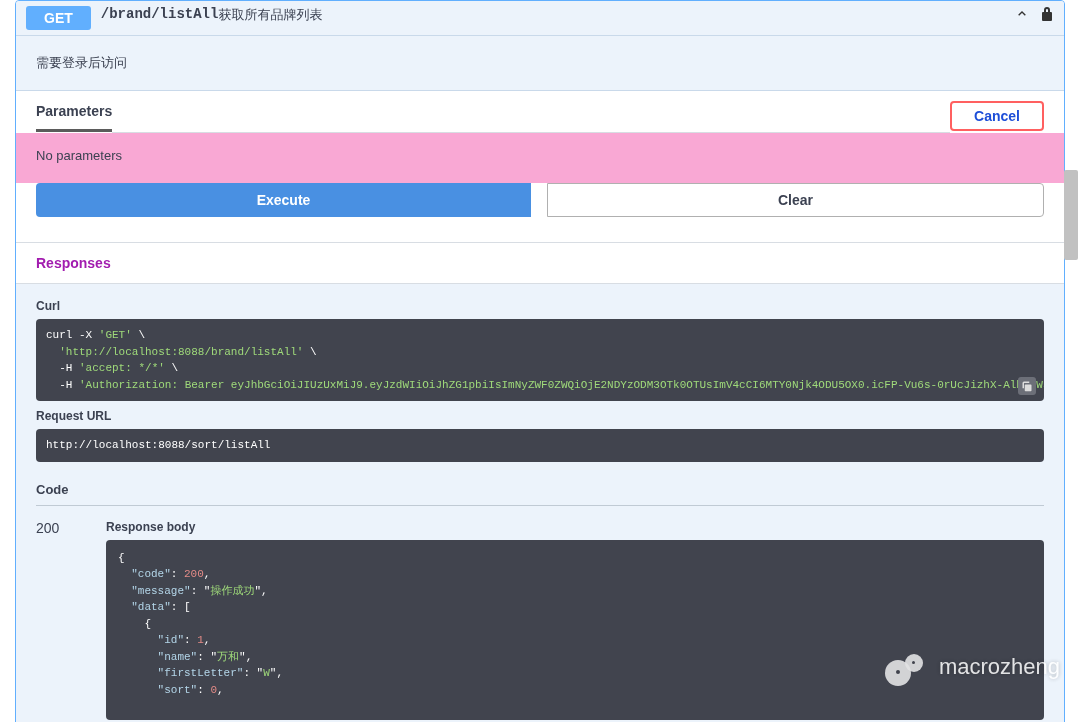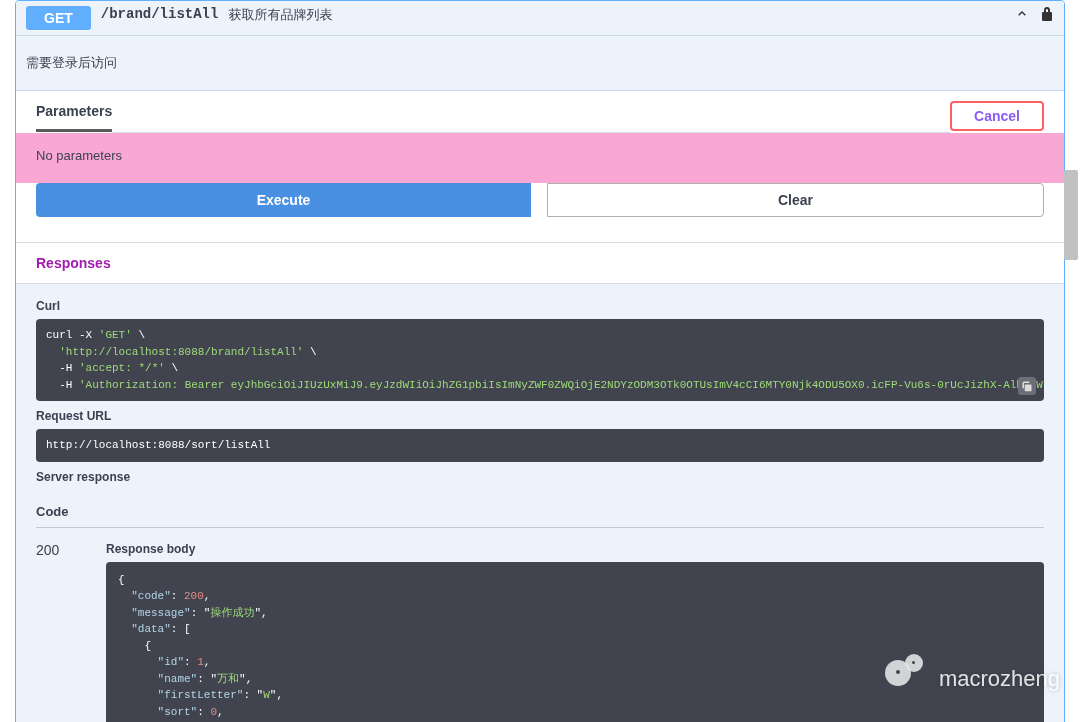--- a/index.html
+++ b/index.html
@@ -3,32 +3,32 @@
   <meta charset="utf-8">
   <style>
     * { box-sizing: border-box; margin: 0; padding: 0; }
     body { font-family: -apple-system, BlinkMacSystemFont, "Segoe UI", sans-serif; background: #fff; width: 1080px; height: 722px; overflow: hidden; position: relative; }
     
     .outer { padding: 0 15px 0 15px; }
     .panel { border: 1px solid #61affe; border-radius: 4px; background: #ecf3fb; overflow: hidden; margin-top: 0; }
     
     .op-header { display: flex; align-items: flex-start; padding: 5px 10px; background: #ecf3fb; border-bottom: 1px solid #c9d9ea; }
     .method-badge { background: #61affe; color: #fff; font-weight: 700; font-size: 14px; padding: 4px 18px; border-radius: 3px; margin-right: 10px; }
-    .path { font-family: "Courier New", monospace; font-weight: 700; font-size: 14px; color: #3b4151; margin-right: 10px; }
+    .path { font-family: "Courier New", monospace; font-weight: 700; font-size: 14px; color: #3b4151; }
     .summary { font-size: 13px; color: #3b4151; }
     .spacer { flex: 1; }
     .chevron { width: 16px; height: 16px; margin-right: 10px; }
     .lock { font-size: 16px; color: #333; }
     
-    .note-row { padding: 18px 10px; font-size: 13px; color: #3b4151; border-bottom: 1px solid #c9d9ea; background: #ecf3fb; }
+    .note-row { padding: 18px 20px; font-size: 13px; color: #3b4151; border-bottom: 1px solid #c9d9ea; background: #ecf3fb; }
     
     .section-header { display: flex; align-items: center; padding: 10px 20px 0 20px; background: #fff; }
     .section-title { font-weight: 700; font-size: 14px; color: #3b4151; padding-bottom: 10px; border-bottom: 3px solid #5b5b5b; }
     .section-header .spacer { border-bottom: 1px solid #d8dde3; height: 100%; align-self: flex-end; padding-bottom: 10px; }
-    .cancel-btn { border: 2px solid #ff6060; color: #8b5cf6; background: #fff; padding: 5px 22px; border-radius: 4px; font-weight: 700; font-size: 14px; cursor: pointer; margin-bottom: 2px; }
+    .cancel-btn { border: 2px solid #ff6060; color: #1d4ed8; background: #fff; padding: 5px 22px; border-radius: 4px; font-weight: 700; font-size: 14px; cursor: pointer; margin-bottom: 2px; }
     
     .params-body { padding: 15px 20px 20px 20px; background: #f9a8d4; font-size: 13px; color: #3b4151; }
     
     .btn-row { display: flex; gap: 16px; padding: 0 20px 25px 20px; background: #fff; }
     .execute-btn { flex: 1; background: #4990e2; color: #fff; border: none; padding: 8px; font-weight: 700; font-size: 14px; border-radius: 4px 0 0 4px; cursor: pointer; }
     .clear-btn { flex: 1; background: #fff; color: #3b4151; border: 1px solid #b0b0b0; padding: 8px; font-weight: 700; font-size: 14px; border-radius: 0 4px 4px 0; cursor: pointer; }
     
     .responses-header { padding: 12px 20px; background: #fff; font-weight: 700; font-size: 14px; color: #a21caf; border-top: 1px solid #d8dde3; border-bottom: 1px solid #d8dde3; }
     
     .resp-body { padding: 15px 20px; background: #ecf3fb; }
@@ -50,21 +50,21 @@
     .col-details { flex: 1; font-weight: 700; font-size: 13px; color: #3b4151; }
     
     .resp-row { display: flex; padding-top: 14px; }
     .code-cell { width: 70px; font-size: 14px; color: #3b4151; }
     .details-cell { flex: 1; }
     .rb-label { font-weight: 700; font-size: 12px; color: #3b4151; margin-bottom: 6px; }
     .json-block { background: #41444e; color: #fff; border-radius: 4px; padding: 10px 12px; font-family: "Consolas", "Courier New", monospace; font-size: 11px; line-height: 1.5; white-space: pre; overflow: auto; max-height: 180px; }
     
     .scrollbar { position: absolute; right: 2px; top: 170px; width: 14px; height: 90px; background: #c1c1c1; border-radius: 2px; }
     
-    .watermark { position: absolute; right: 20px; bottom: 30px; display: flex; align-items: flex-end; gap: 16px; color: #fff; font-size: 22px; font-weight: 400; opacity: 0.85; text-shadow: 0 0 4px rgba(0,0,0,0.3); }
+    .watermark { position: absolute; right: 20px; bottom: 30px; display: flex; align-items: flex-start; gap: 16px; color: #fff; font-size: 22px; font-weight: 400; opacity: 0.85; text-shadow: 0 0 4px rgba(0,0,0,0.3); }
     .wm-icon { width: 38px; height: 38px; position: relative; }
     .wm-icon .big { width: 26px; height: 26px; background: #fff; border-radius: 50%; position: absolute; left: 0; top: 6px; opacity: 0.9; }
     .wm-icon .big::after { content: ""; position: absolute; width: 4px; height: 4px; background: #41444e; border-radius: 50%; top: 10px; left: 11px; }
     .wm-icon .small { width: 18px; height: 18px; background: #fff; border-radius: 50%; position: absolute; right: 0; top: 0; opacity: 0.9; }
     .wm-icon .small::after { content: ""; position: absolute; width: 3px; height: 3px; background: #41444e; border-radius: 50%; top: 7px; left: 7px; }
   </style>
 </head>
 <body>
 
 <div class="outer">
@@ -107,21 +107,20 @@
       <div class="code-block curl"><span class="c-white">curl -X </span><span class="c-green">'GET'</span><span class="c-white"> \</span>
 <span class="c-white">  </span><span class="c-green">'http://localhost:8088/brand/listAll'</span><span class="c-white"> \</span>
 <span class="c-white">  -H </span><span class="c-green">'accept: */*'</span><span class="c-white"> \</span>
 <span class="c-white">  -H </span><span class="c-green">'Authorization: Bearer eyJhbGciOiJIUzUxMiJ9.eyJzdWIiOiJhZG1pbiIsImNyZWF0ZWQiOjE2NDYzODM3OTk0OTUsImV4cCI6MTY0Njk4ODU5OX0.icFP-Vu6s-0rUcJizhX-AlhE2WJSZ-3iRZ6fsgiEfY_ZwFJKixAMQO3PHvar2Gx0</span><div class="copy-icon"><svg viewBox="0 0 16 16">
               <path d="M4 2h7v2H4v7H2V4a2 2 0 012-2zm2 4h7a1 1 0 011 1v7a1 1 0 01-1 1H6a1 1 0 01-1-1V7a1 1 0 011-1z"></path>
             </svg></div></div>
 
       <div class="sub-label">Request URL</div>
       <div class="code-block"><span>http://localhost:8088/sort/listAll</span></div>
 
-      <div class="sub-label">Server response</div>
 
       <div class="table-head">
         <div class="col-code">Code</div>
       </div>
 
       <div class="resp-row">
         <div class="code-cell">200</div>
         <div class="details-cell">
           <div class="rb-label">Response body</div>
           <div class="json-block"><span>{</span>

